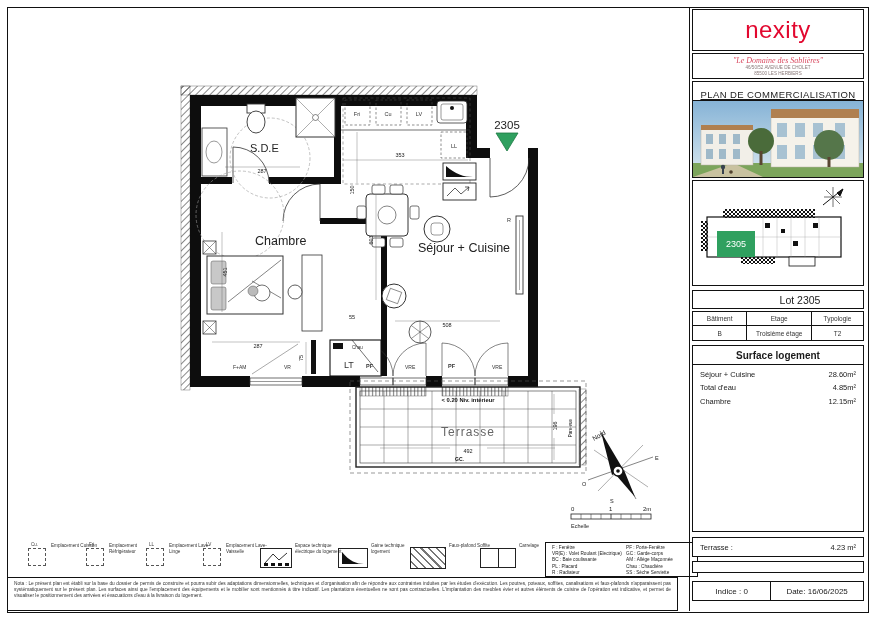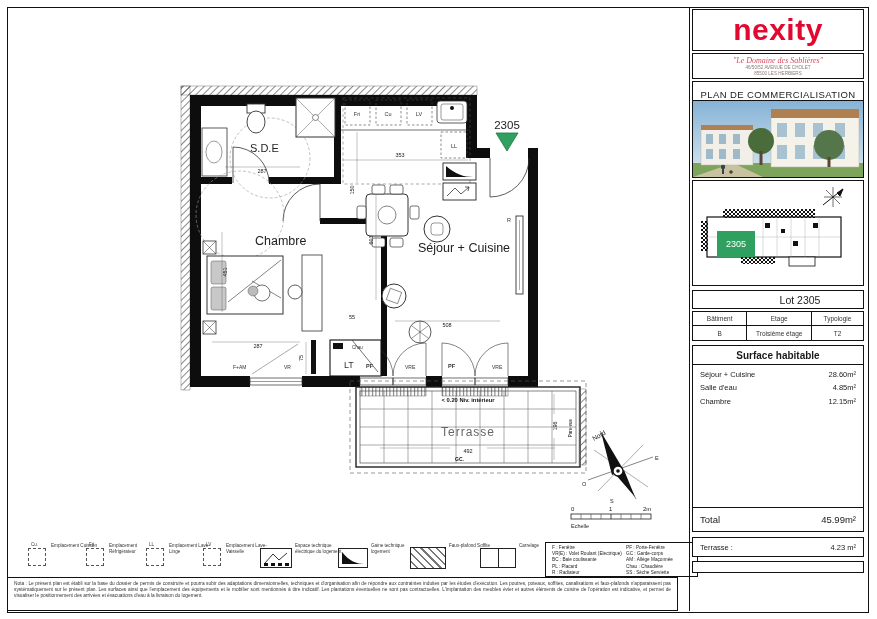--- a/index.html
+++ b/index.html
@@ -4,25 +4,25 @@
 <style>
   html,body{margin:0;padding:0;background:#e8e8e8;}
   .sheet{position:relative;width:877px;height:619px;background:#fff;overflow:hidden;
          font-family:"Liberation Sans",sans-serif;color:#1a1a1a;}
   .main-border{position:absolute;left:7px;top:7px;width:860px;height:604px;border:1.2px solid #111;}
   .panel-divider{position:absolute;left:689px;top:7px;width:1px;height:604px;background:#111;}
 
   
   .rbox{position:absolute;left:692px;width:172px;border:1px solid #111;background:#fff;box-sizing:border-box;}
   .logo-box{top:9px;height:42px;display:flex;align-items:center;justify-content:center;}
-  .logo-text{font-size:30px;font-weight:bold;letter-spacing:.5px;color:#e2082f;}
+  .logo-text{font-size:24px;font-weight:normal;letter-spacing:.5px;color:#e2082f;}
   .proj-box{top:53px;height:26px;text-align:center;padding-top:2px;}
   .proj-name{font-size:8px;font-style:italic;color:#d94a60;font-family:"Liberation Serif",serif;}
   .addr{font-size:4.6px;color:#8a7a7a;line-height:1.35;}
-  .title-box{top:81px;height:27px;display:flex;align-items:center;justify-content:center;}
+  .title-box{top:81px;height:27px;display:flex;align-items:center;justify-content:center;text-decoration:underline;}
   .doc-title{font-size:9.5px;letter-spacing:.4px;color:#222;}
   .render-box{top:100px;height:78px;padding:0;overflow:hidden;}
   .site-box{top:180px;height:106px;overflow:hidden;}
   .lot-box{top:290px;height:19px;display:flex;align-items:center;justify-content:center;}
   .lot-title{font-size:10.5px;color:#222;margin-left:44px;}
   .info-table{top:311px;height:30px;display:grid;grid-template-columns:32% 38% 30%;grid-template-rows:1fr 1fr;}
   .info-cell{border-right:1px solid #111;border-bottom:1px solid #111;display:flex;align-items:center;justify-content:center;font-size:6.5px;color:#333;}
   .info-cell:nth-child(3n){border-right:none;}
   .info-cell.last{border-bottom:none;}
   .surface-box{top:345px;height:187px;display:flex;flex-direction:column;}
@@ -489,40 +489,40 @@
   <div class="rbox info-table">
     <div class="info-cell">Bâtiment</div>
     <div class="info-cell">Etage</div>
     <div class="info-cell">Typologie</div>
     <div class="info-cell last">B</div>
     <div class="info-cell last">Troisième étage</div>
     <div class="info-cell last">T2</div>
   </div>
 
   <div class="rbox surface-box">
-    <div class="surface-title">Surface habitable</div>
+    <div class="surface-title">Surface logement</div>
     <div class="srow">
       <span>Séjour + Cuisine</span>
       <span>28.60m²</span>
     </div>
     <div class="srow">
-      <span>Salle d'eau</span>
+      <span>Total d'eau</span>
       <span>4.85m²</span>
     </div>
     <div class="srow">
       <span>Chambre</span>
       <span>12.15m²</span>
     </div>
     <div class="spacer"></div>
-    <div class="total-row">
-      <span>Total</span>
-      <span>45.99m²</span>
-    </div>
   </div>
 
   <div class="rbox terr-box">
     <span>Terrasse :</span>
     <span>4.23 m²</span>
   </div>
 
   <div class="rbox empty-box"></div>
 
+  <div class="rbox footer-row">
+    <div class="fcell first">Indice : 0</div>
+    <div class="fcell">Date: 16/06/2025</div>
+  </div>
 </div>
 
 </body></html>

